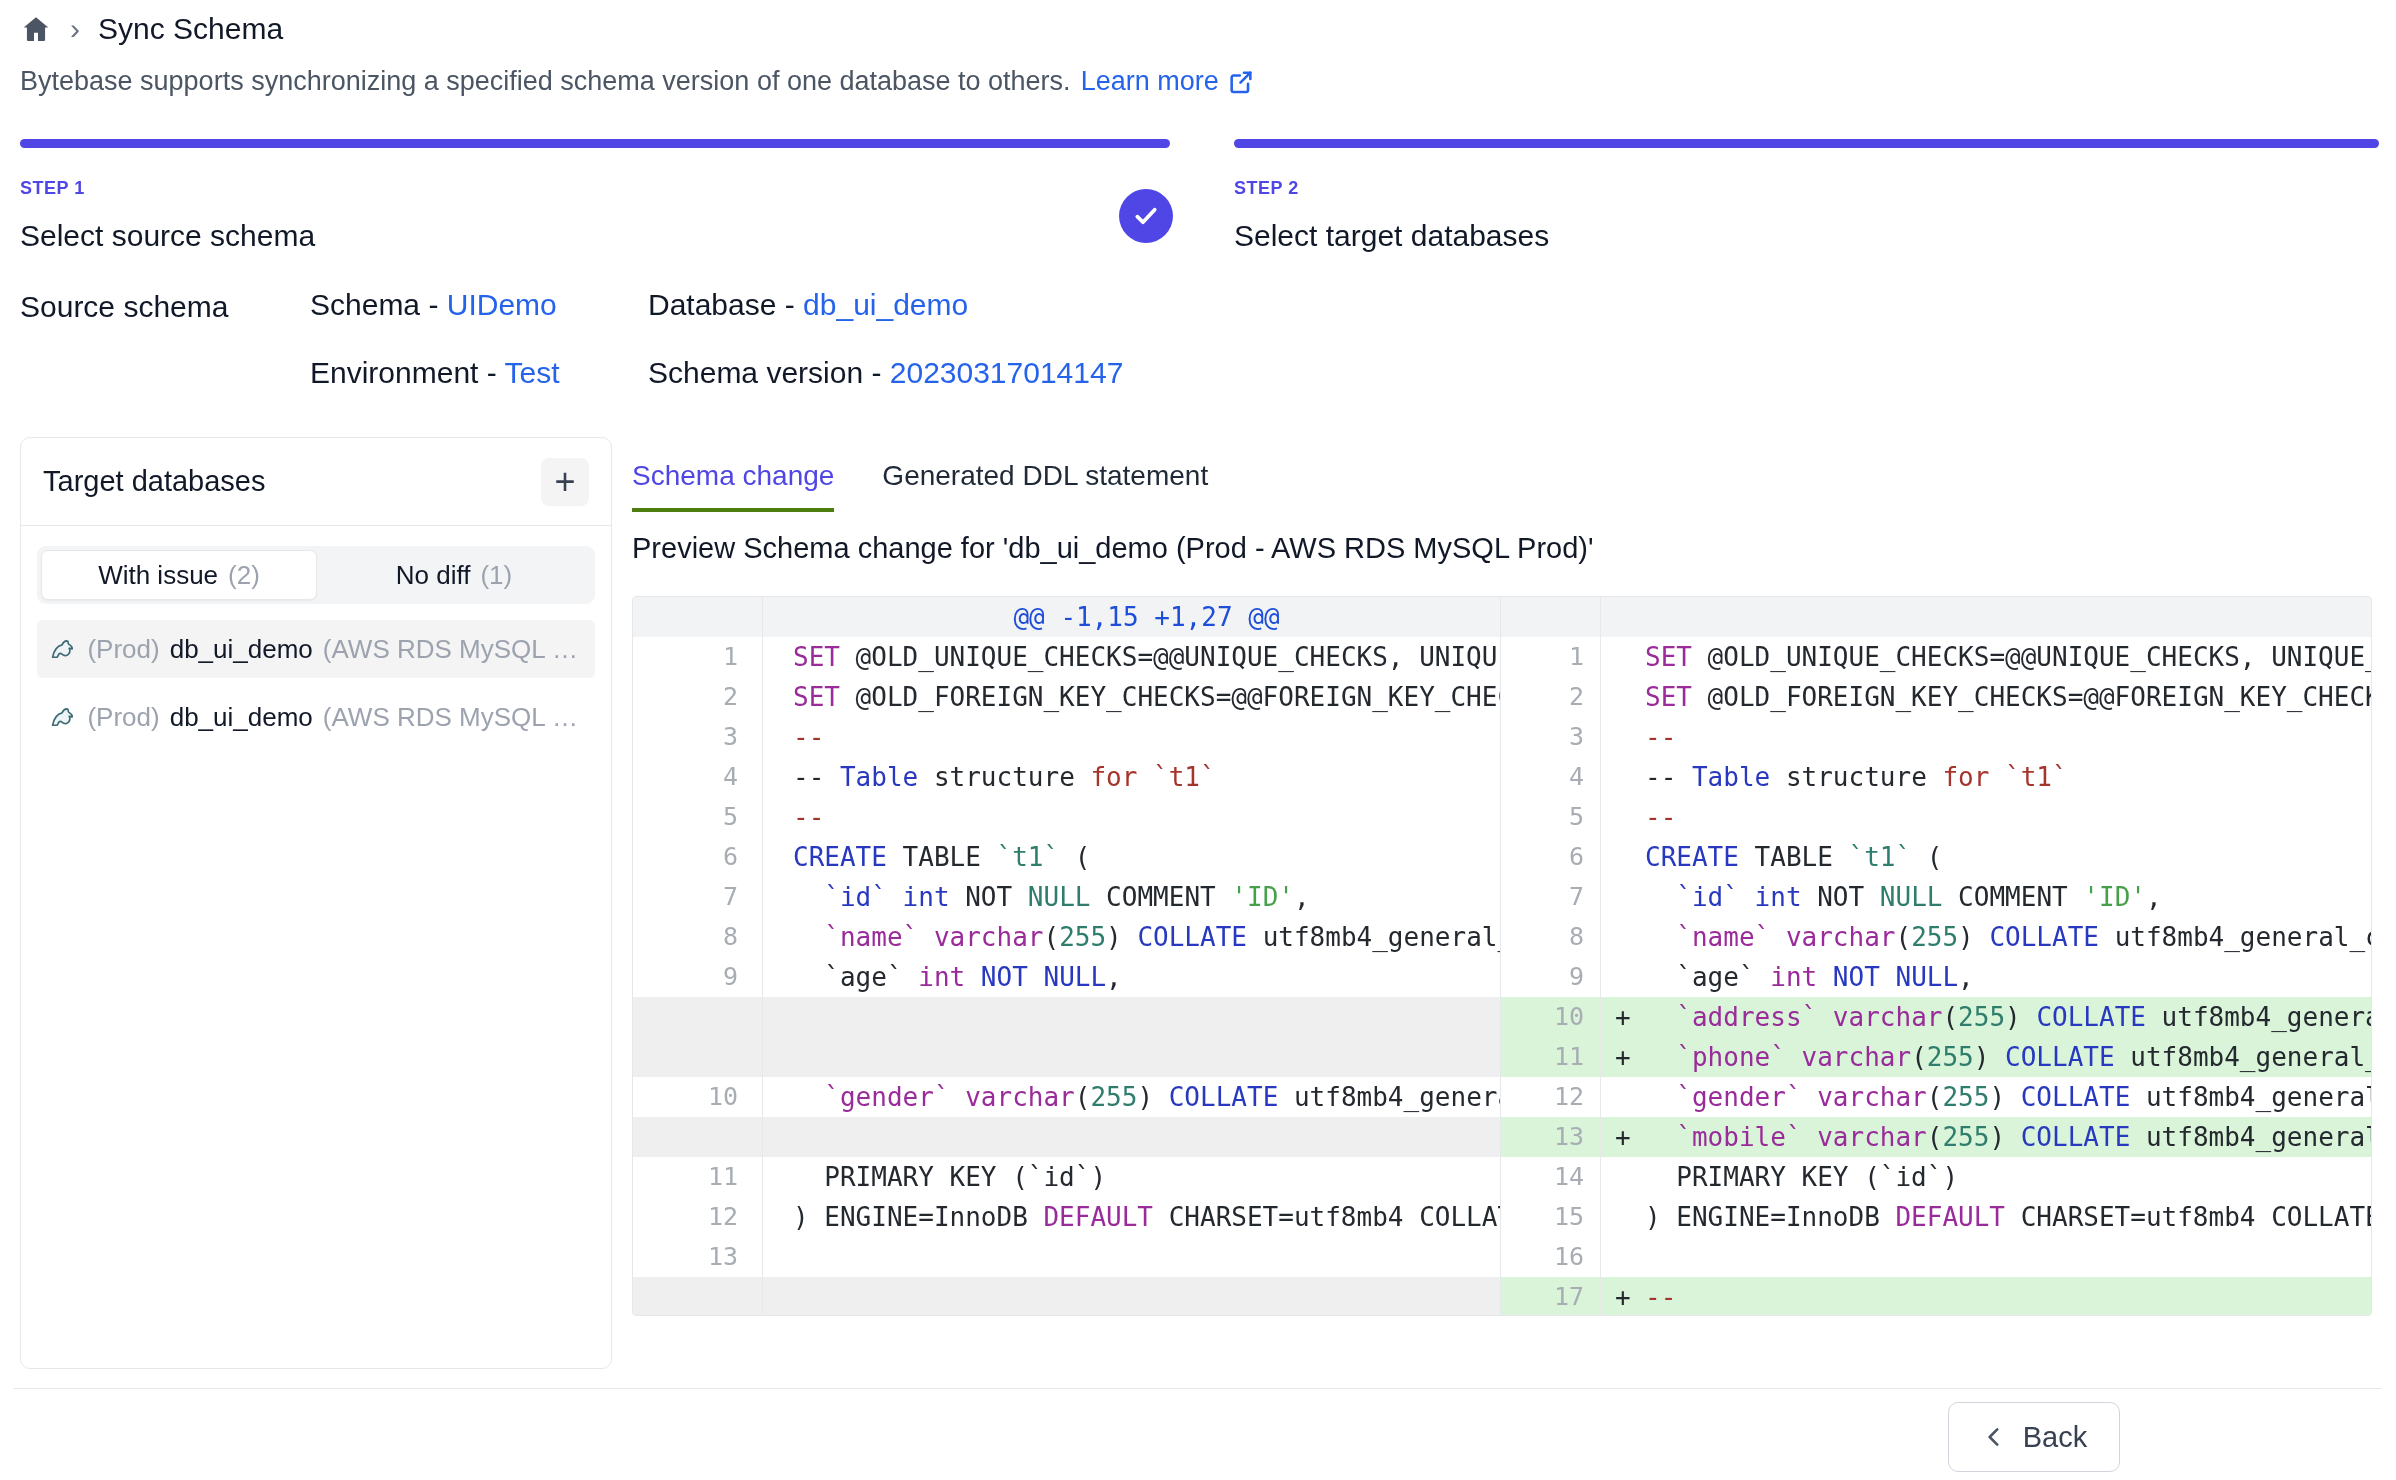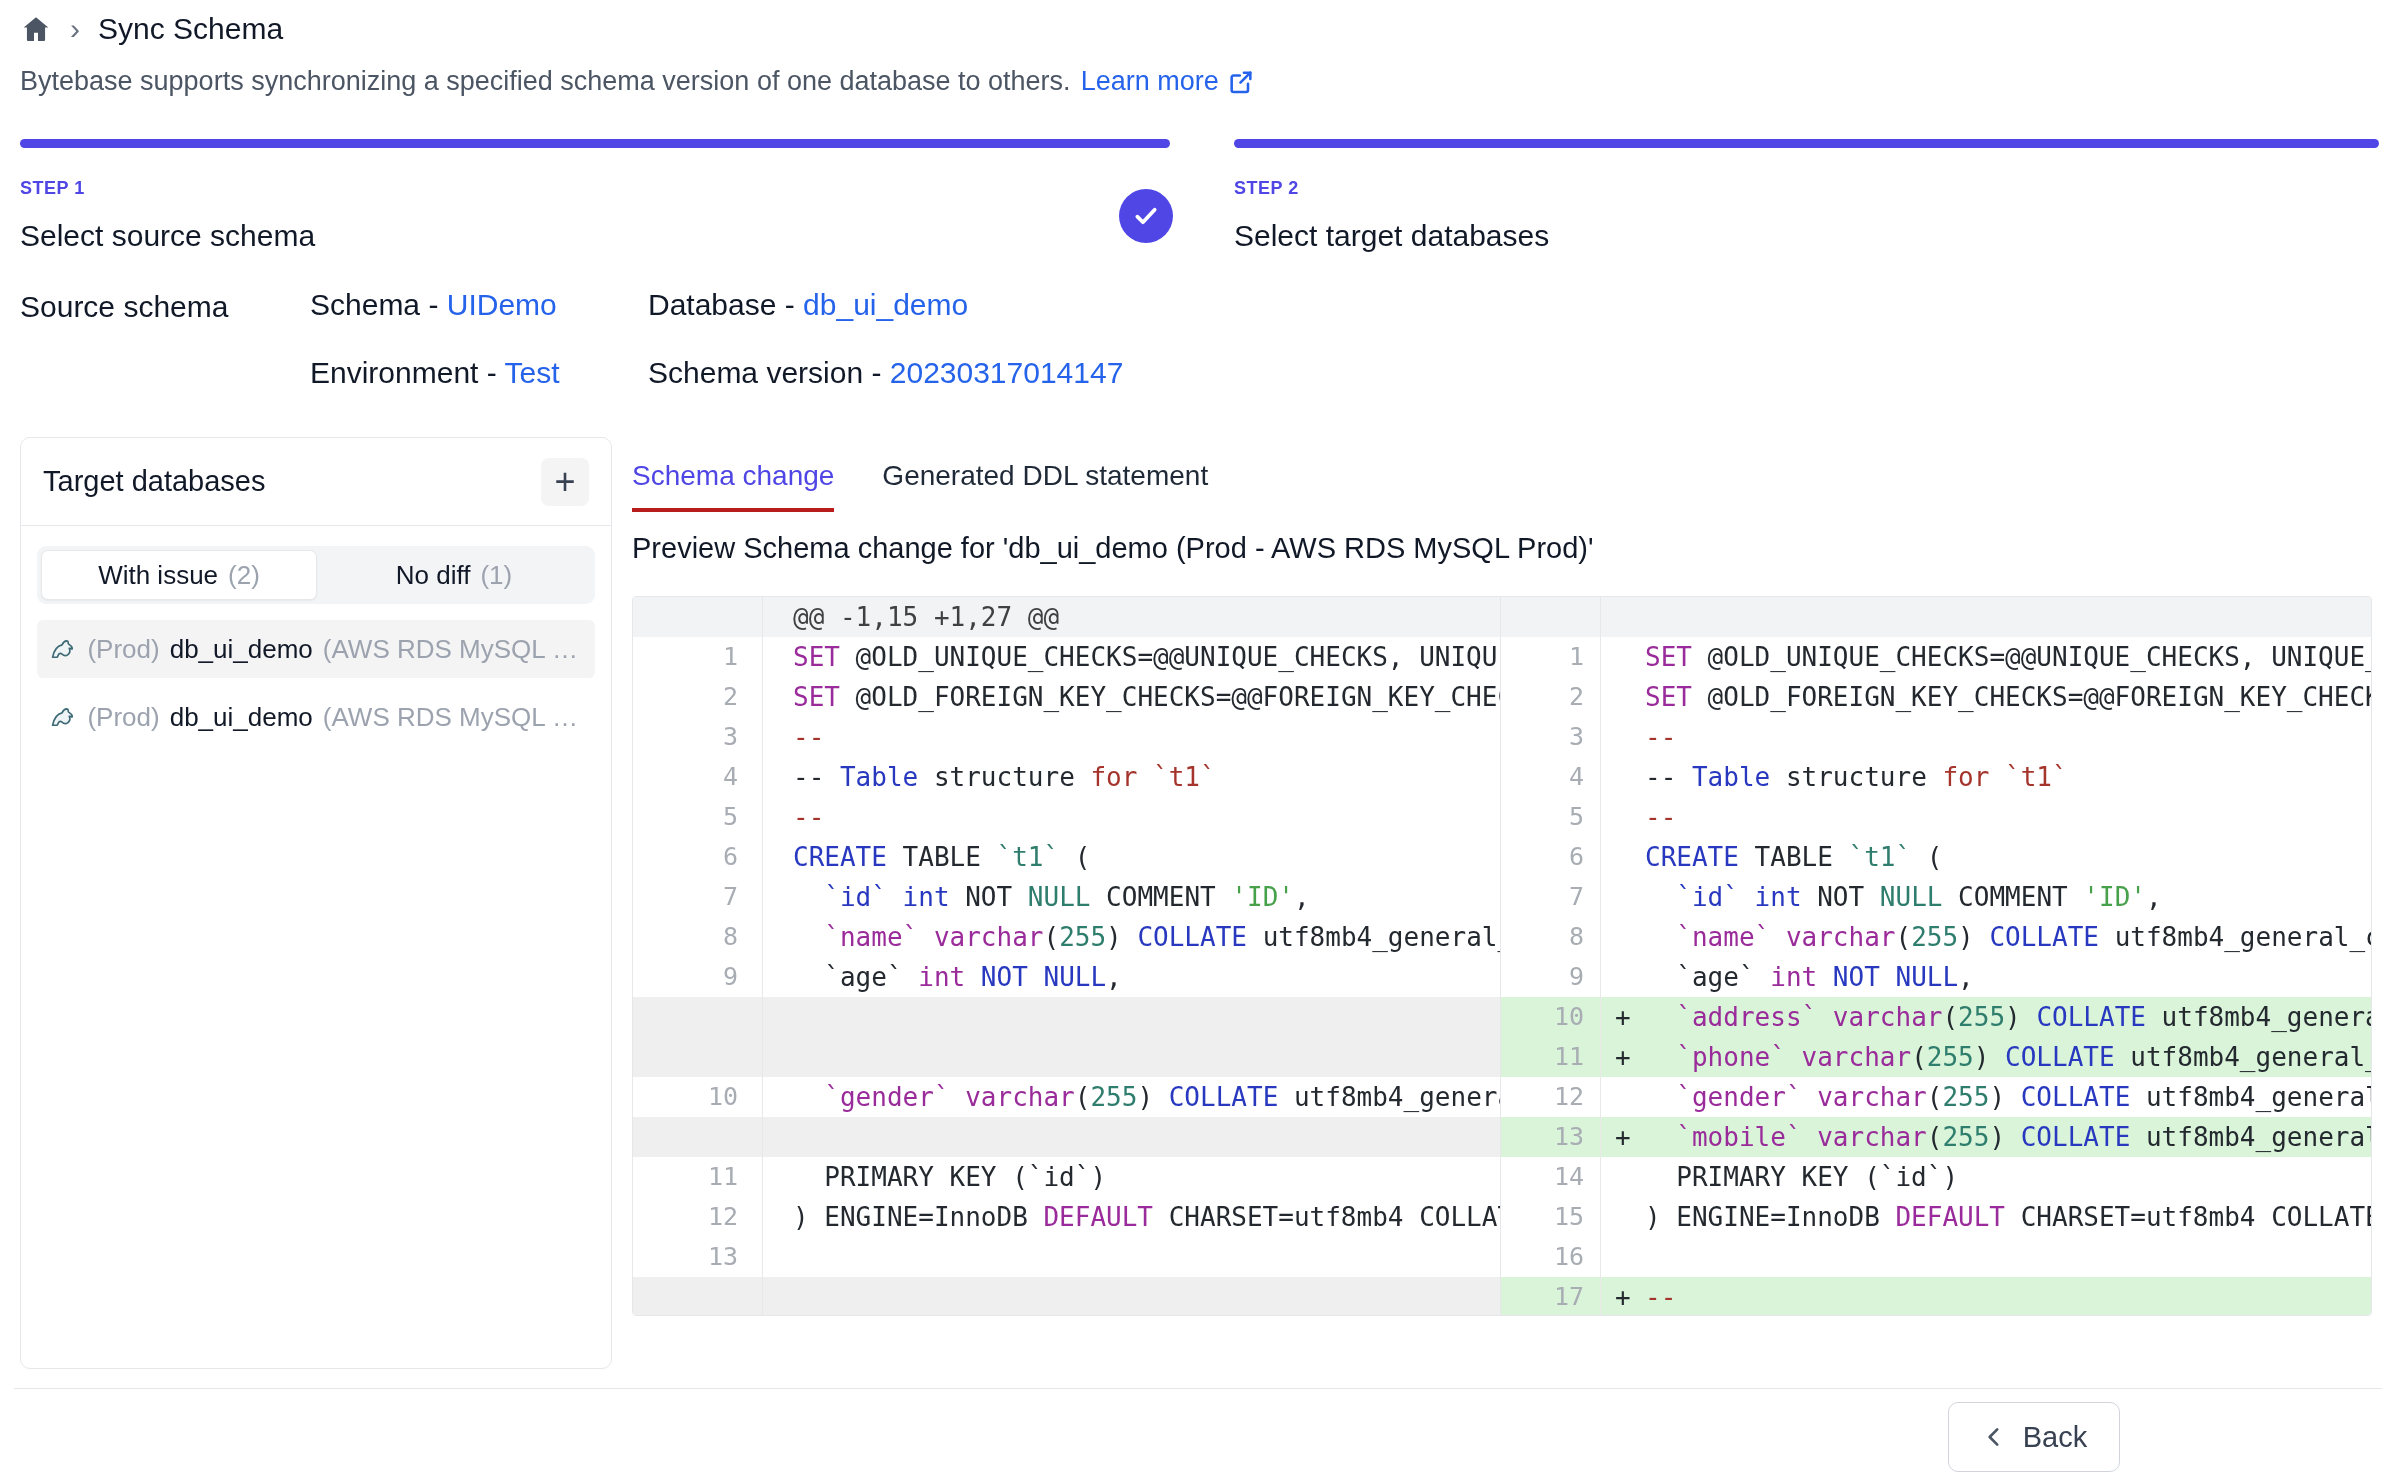--- a/index.html
+++ b/index.html
@@ -46,39 +46,39 @@
   .dblist { padding:6px 16px; }
   .dbitem { height:58px; margin-bottom:10px; border-radius:6px; display:flex; align-items:center;
     gap:10px; padding:0 12px; font-size:26px; cursor:pointer; white-space:nowrap; overflow:hidden; }
   .dbitem.selected { background:#f4f4f5; }
   .dbitem .env, .dbitem .detail { color:#9ca3af; }
   .dbitem .name { color:#111827; font-weight:500; }
   .dbitem .detail { overflow:hidden; text-overflow:ellipsis; max-width:300px; }
   
   .tabs { position:absolute; left:632px; top:460px; display:flex; gap:48px; font-size:28px; }
   .tab { padding-bottom:16px; cursor:pointer; color:#1f2937; }
-  .tab.active { color:#4f46e5; font-weight:500; border-bottom:4px solid #b91c1c; }
+  .tab.active { color:#4f46e5; font-weight:500; border-bottom:4px solid #4d7c0f; }
   .preview-title { position:absolute; left:632px; top:532px; font-size:29px; color:#111827; }
   
   .diff { position:absolute; left:632px; top:596px; width:1740px; height:720px;
     border:1px solid #e5e7eb; border-radius:4px; overflow:hidden; display:flex;
     font-family:"DejaVu Sans Mono", monospace; font-size:26px; }
   .pane { overflow:hidden; }
   .pane-left { width:868px; border-right:1px solid #e5e7eb; }
   .pane-right { flex:1; }
   .drow { display:flex; height:40px; line-height:40px; white-space:pre; }
   .drow .gut { flex:0 0 auto; text-align:right; color:#a8adb4; font-size:25px;
     border-right:1px solid #e8e8e8; }
   .pane-left .gut { width:130px; padding-right:24px; }
   .pane-right .gut { width:100px; padding-right:16px; }
   .drow .mk { flex:0 0 44px; padding-left:14px; color:#24292f; }
   .drow .code { flex:1; overflow:hidden; color:#24292f; }
   .pane-left .code { padding-left:30px; }
   .drow.hunk { background:#f2f3f5; }
-  .drow.hunk .code { color:#404040; }
+  .drow.hunk .code { color:#1d4ed8;text-align:center; }
   .drow.filler { background:#efefef; }
   .drow.add { background:#d9f4d9; }
   .tk-pl { color:#24292f; } .tk-kw { color:#9a2b9a; } .tk-fn { color:#2839c0; }
   .tk-num { color:#2f7d6d; } .tk-str { color:#47a14b; } .tk-cmt { color:#a5342c; }
   
   .footer-divider { position:absolute; left:14px; right:14px; top:1388px; border-top:1px solid #e5e7eb; }
   .btn-back { position:absolute; left:1948px; top:1402px; width:172px; height:70px;
     background:#fff; border:1px solid #d1d5db; border-radius:10px; font-size:29px; color:#374151;
     display:flex; align-items:center; justify-content:center; gap:16px; cursor:pointer;
     font-family:"Liberation Sans", sans-serif; }

